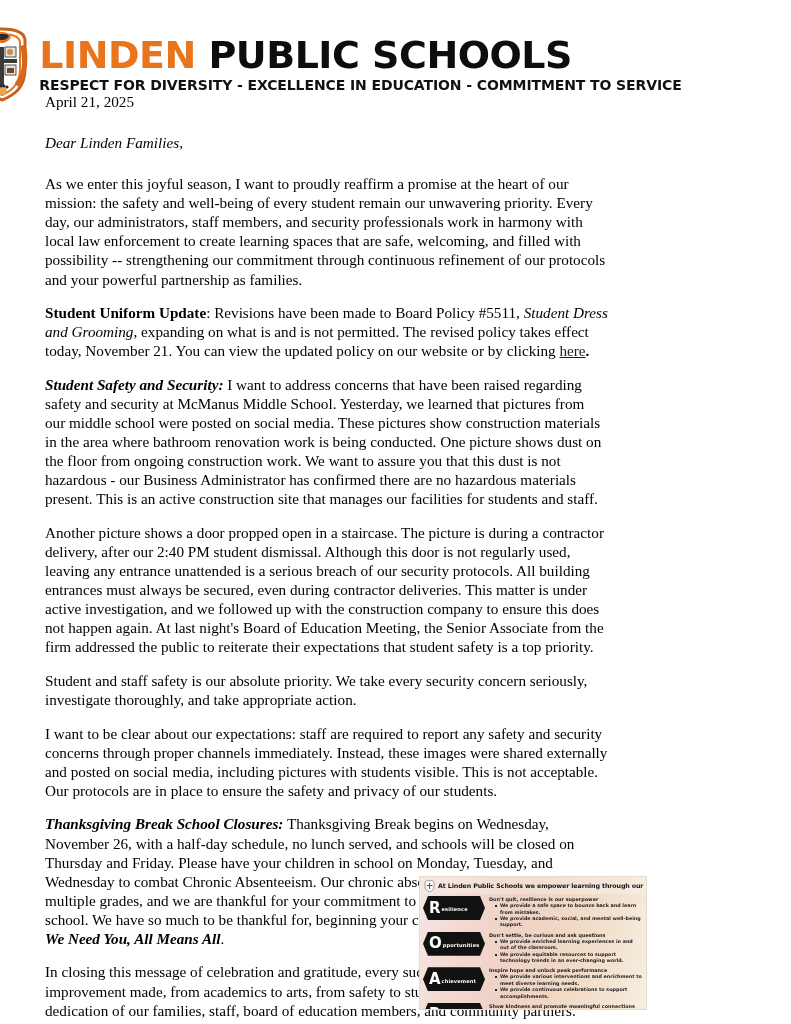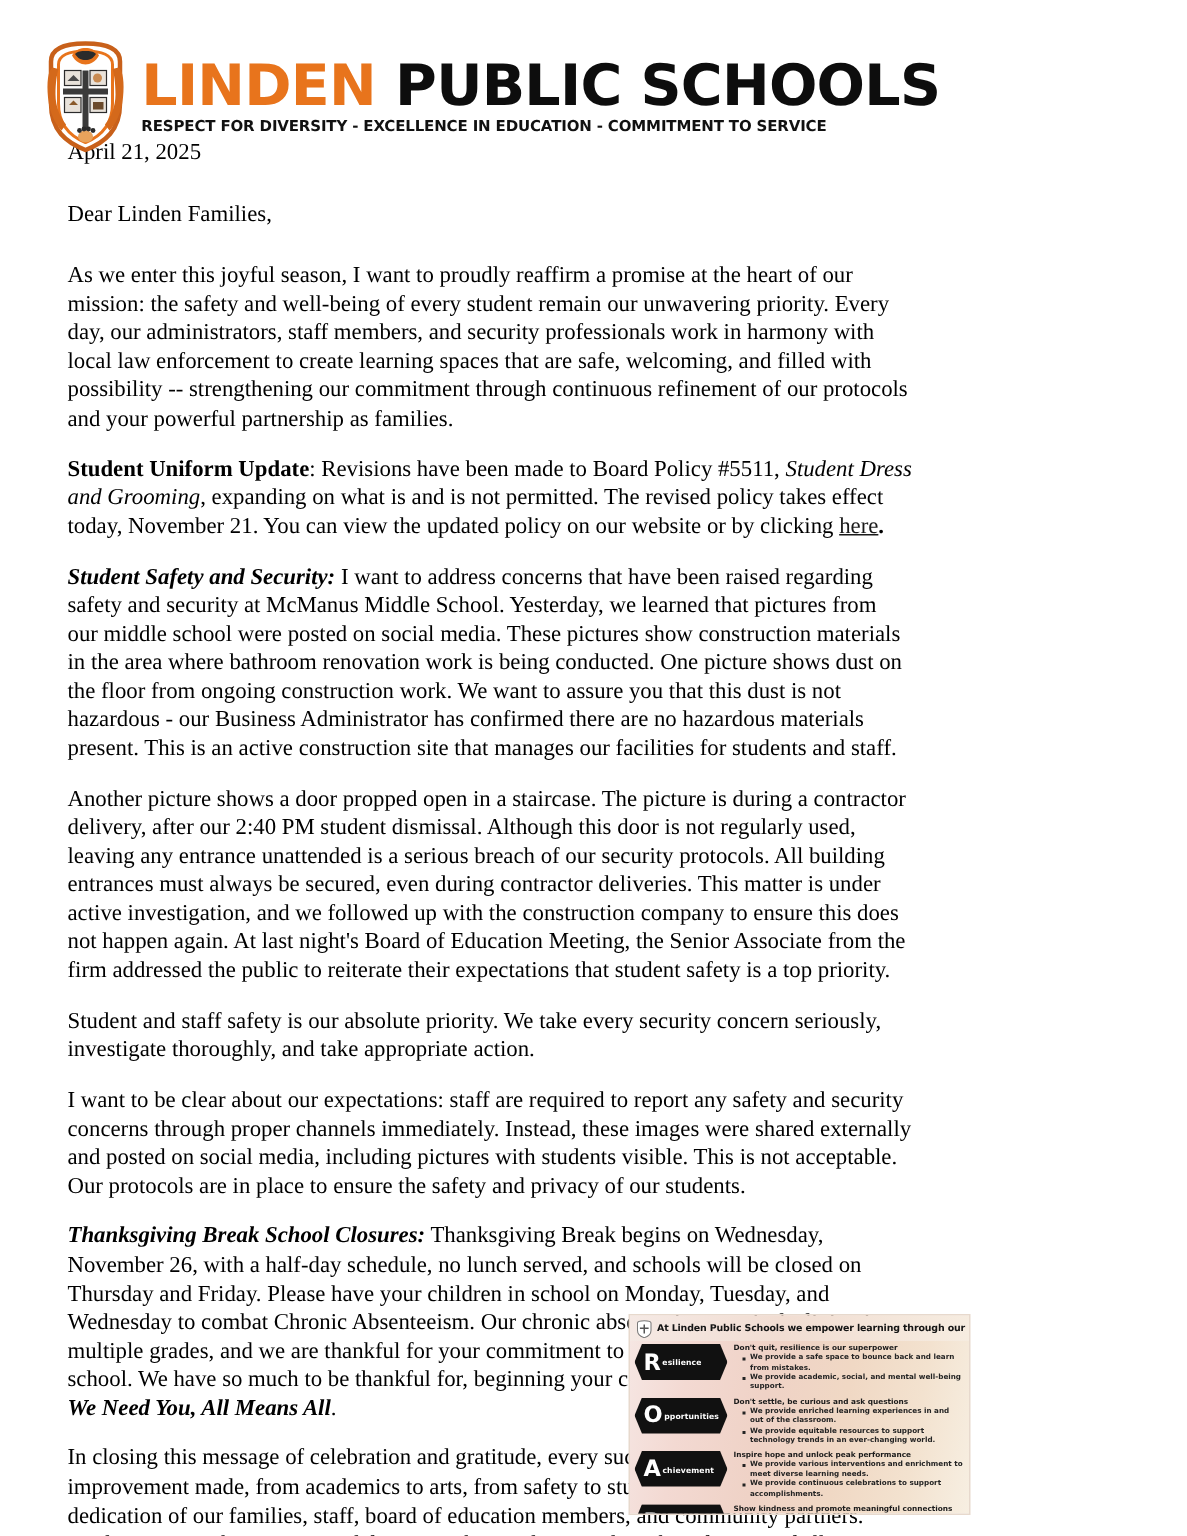--- a/index.html
+++ b/index.html
@@ -48,38 +48,38 @@
     font-size: 38px;
     letter-spacing: -0.5px;
     white-space: nowrap;
     line-height: 1.0;
   }
   .wm-linden { color: #E8741C; }
   .wm-rest { color: #0d0d0d; }
   .wm-tag {
     font-family: "DejaVu Sans", sans-serif;
     font-weight: 700;
-    font-size: 10px;
+    font-size: 14px;
     color: #111;
     letter-spacing: -0.1px;
     white-space: nowrap;
     margin-top: 4px;
   }
 
   
   .doc {
     font-size: 15.2px;
     line-height: 1.255;
     text-align: left;
   }
   .doc p {
     margin: 0 0 14.5px 0;
   }
   .date { margin-bottom: 22px !important; }
-  .salutation { margin-bottom: 22px !important; }
+  .salutation { margin-bottom: 22px !important; font-style: italic; }
   .lead-in-bold { font-weight: bold; }
   .lead-in-bi { font-weight: bold; font-style: italic; }
   .ital { font-style: italic; text-align: right; }
   .bi { font-weight: bold; font-style: italic; margin-top: 16px; }
   .link {
     text-decoration: underline;
     color: #1a1a1a;
     text-align: center;
   }
   .closing { margin-bottom: 0 !important; }

